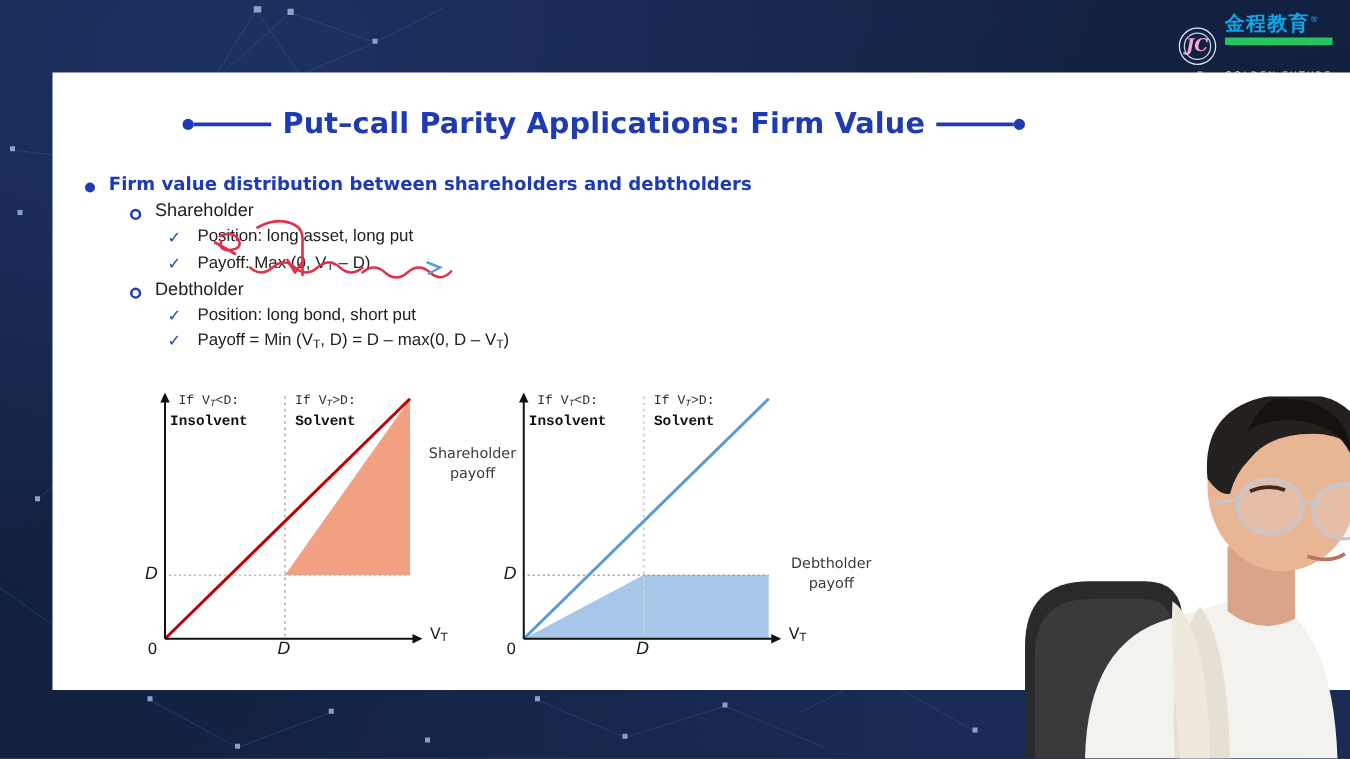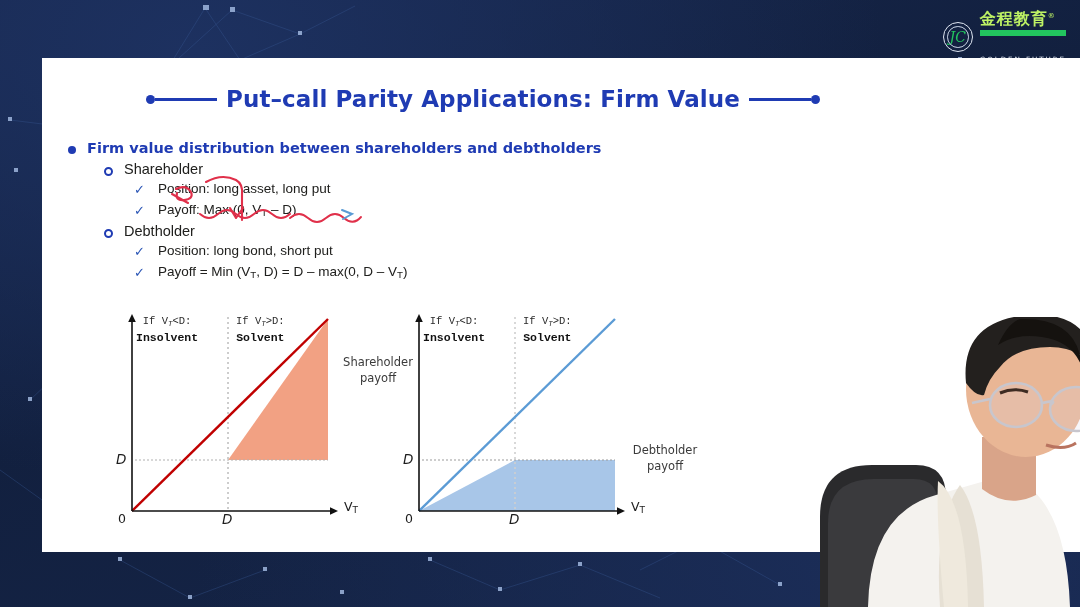--- a/index.html
+++ b/index.html
@@ -91,26 +91,26 @@
   .seal{
     width:30px;height:30px;border-radius:50%;
     border:1.6px solid #dfe6f2; position:relative; flex:none;
   }
   .seal::after{
     content:""; position:absolute; left:3.2px; top:3.2px; right:3.2px; bottom:3.2px;
     border-radius:50%; border:1px solid #cdd8ea;
   }
   .seal span{
     position:absolute; inset:0; display:flex; align-items:center; justify-content:center;
-    color:#22c55e; font-size:14px; font-family:"DejaVu Serif", serif; font-style:italic;
+    color:#f9a8d4; font-size:14px; font-family:"DejaVu Serif", serif; font-style:italic;font-weight:bold;
   }
   .logo-txt{ display:flex; flex-direction:column; line-height:1; }
   .logo-cn{
     font-family:"DejaVu Sans", sans-serif; font-size:16px; font-weight:bold;
-    color:#bef264; letter-spacing:1px; position:relative;
+    color:#0ea5e9; letter-spacing:1px; position:relative;
   }
   .logo-cn sup{ font-size:7px; vertical-align:super; font-weight:normal; }
   .logo-en{
     font-family:"DejaVu Sans", sans-serif; font-size:7.2px; color:#e8eef8;
     letter-spacing:1.9px; margin-top:3px; border-top:6px solid #22c55e; padding-top:20px;
   }
   
   #person{ position:absolute; right:0; bottom:0; width:270px; height:290px; overflow:hidden; }
 </style>
 </head>

